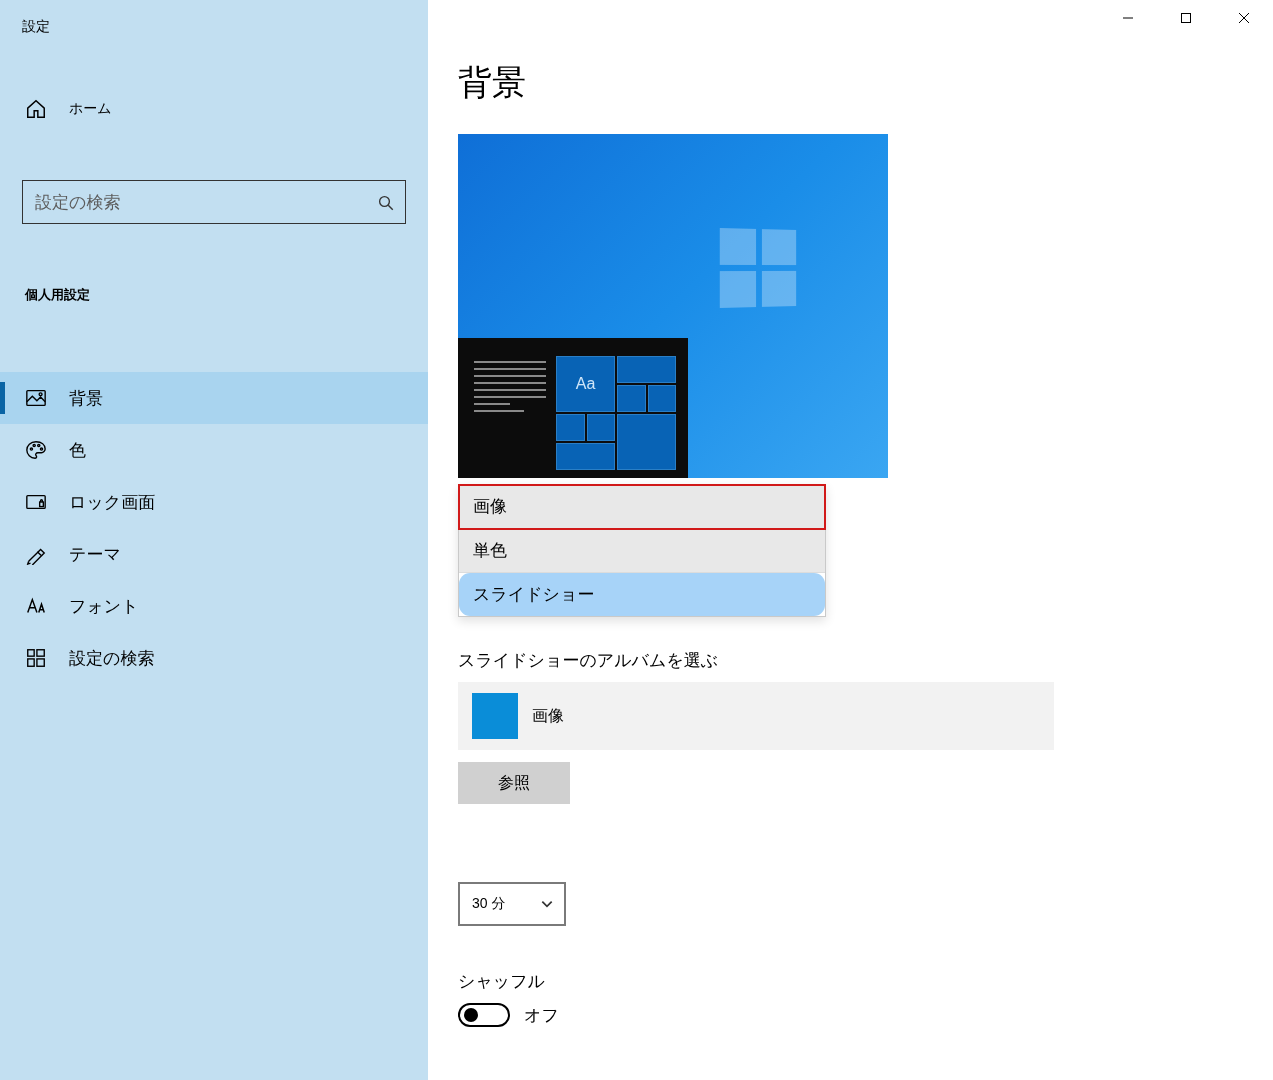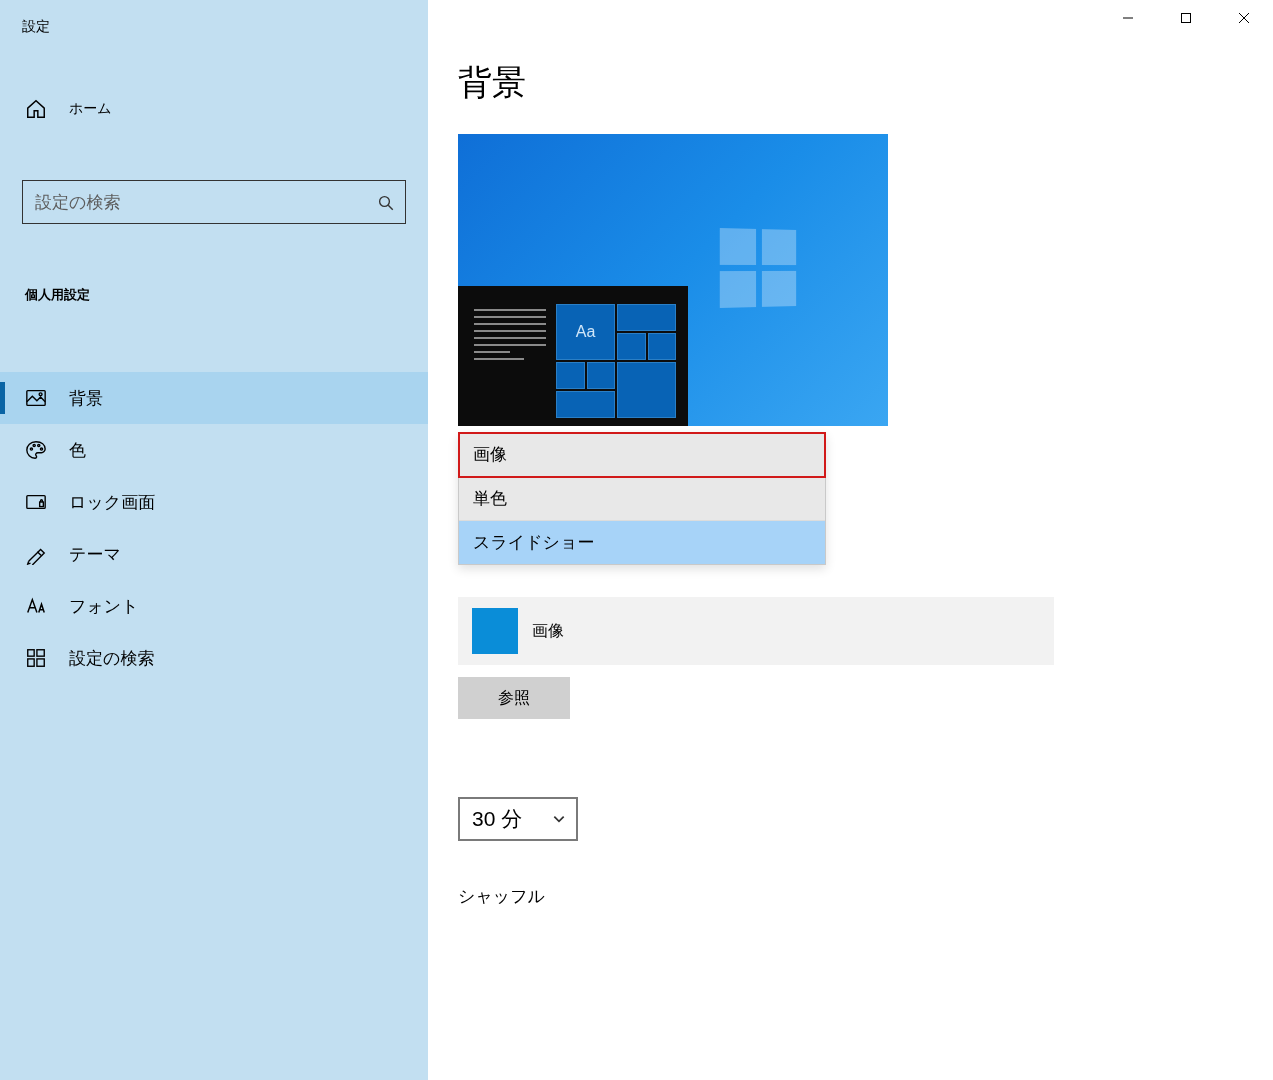--- a/index.html
+++ b/index.html
@@ -19,21 +19,21 @@
 .nav-item .icon { width: 22px; height: 22px; flex-shrink: 0; }
 .nav-item span.label { font-size: 17px; }
 .nav-item.active::before { content: ""; position: absolute; left: 0; top: 10px; bottom: 10px; width: 5px; background: #0a64a4; }
 .nav-item.active { background: #a9d4ef; }
 .main { flex: 1; height: 100%; position: relative; background: #fff; }
 .window-controls { position: absolute; top: 0; right: 0; display: flex; }
 .win-btn { width: 58px; height: 36px; display: flex; align-items: center; justify-content: center; cursor: pointer; }
 .win-btn svg { width: 12px; height: 12px; }
 .content { padding: 60px 30px 20px; }
 h1.page-title { font-size: 34px; font-weight: 400; margin-bottom: 28px; }
-.preview { width: 430px; height: 292px; background: linear-gradient(135deg, #0f6fd7 0%, #1a8de8 50%, #3aa6f2 100%); position: relative; margin-bottom: 6px; }
+.preview { width: 430px; height: 344px; background: linear-gradient(135deg, #0f6fd7 0%, #1a8de8 50%, #3aa6f2 100%); position: relative; margin-bottom: 6px; }
 .preview-taskbar { position: absolute; left: 0; bottom: 0; width: 230px; height: 140px; background: #0c0c0c; padding: 18px 12px 8px 16px; display: flex; gap: 10px; }
 .preview-lines { display: flex; flex-direction: column; gap: 5px; width: 72px; margin-top: 5px; }
 .preview-lines div { height: 2px; background: #8a8a8a; }
 .preview-lines div:nth-child(7) { width: 50%; }
 .preview-lines div:nth-child(8) { width: 70%; }
 .preview-tiles { flex: 1; display: grid; grid-template-columns: repeat(4, 1fr); grid-template-rows: repeat(4, 1fr); gap: 2px; }
 .preview-tiles .tile { background: #0863b5; border: 1px solid #2a7fc6; }
 .preview-tiles .aa { grid-column: 1 / 3; grid-row: 1 / 3; display: flex; align-items: center; justify-content: center; color: #cfe6f9; font-size: 16px; }
 .preview-tiles .t2 { grid-column: 3 / 5; grid-row: 1 / 2; }
 .preview-tiles .t3 { grid-column: 3 / 4; grid-row: 2 / 3; }
@@ -41,27 +41,27 @@
 .preview-tiles .t5 { grid-column: 1 / 2; grid-row: 3 / 4; }
 .preview-tiles .t6 { grid-column: 2 / 3; grid-row: 3 / 4; }
 .preview-tiles .t7 { grid-column: 3 / 5; grid-row: 3 / 5; }
 .preview-tiles .t8 { grid-column: 1 / 3; grid-row: 4 / 5; }
 .preview-logo { position: absolute; right: 90px; top: 95px; width: 78px; height: 78px; display: grid; grid-template-columns: 1fr 1fr; grid-template-rows: 1fr 1fr; gap: 6px; transform: perspective(300px) rotateY(12deg); opacity: 0.55; }
 .preview-logo div { background: rgba(255,255,255,0.55); }
 .dropdown { width: 368px; border: 1px solid #c9c9c9; margin-bottom: 32px; box-shadow: 0 4px 10px rgba(0,0,0,0.12); }
 .dropdown-item { padding: 10px 16px 10px 14px; font-size: 17px; background: #e8e8e8; border-bottom: 1px solid #dcdcdc; cursor: pointer; }
 .dropdown-item:last-child { border-bottom: none; }
 .dropdown-item.highlighted { outline: 2px solid #d11919; outline-offset: -1px; }
-.dropdown-item.selected { background: #a7d3f8; }
+.dropdown-item.selected { background: #a7d3f8; border-radius: 11px; }
 .section-label { font-size: 17px; margin-bottom: 10px; }
 .album-row { background: #f2f2f2; height: 68px; display: flex; align-items: center; padding: 0 14px; gap: 14px; margin-bottom: 12px; width: 596px; }
 .album-thumb { width: 46px; height: 46px; background: #0a8dd8; }
 .album-name { font-size: 16px; }
 .browse-btn { width: 112px; height: 42px; background: #d0d0d0; border: none; font-size: 16px; cursor: pointer; margin-bottom: 44px; }
-.interval-select { width: 120px; height: 44px; border: 2px solid #7a7a7a; display: flex; align-items: center; justify-content: space-between; padding: 0 10px 0 12px; font-size: 21px; cursor: pointer; margin-bottom: 44px; }
+.interval-select { width: 108px; height: 44px; border: 2px solid #7a7a7a; display: flex; align-items: center; justify-content: space-between; padding: 0 10px 0 12px; font-size: 14px; cursor: pointer; margin-bottom: 44px; }
 .interval-select svg { width: 14px; height: 14px; }
 .toggle-row { display: flex; align-items: center; gap: 14px; }
 .toggle { width: 52px; height: 24px; border: 2px solid #000; border-radius: 14px; position: relative; cursor: pointer; }
 .toggle-knob { width: 14px; height: 14px; background: #000; border-radius: 50%; position: absolute; top: 3px; left: 4px; }
 .toggle-label { font-size: 17px; }
 .spacer-section { margin-bottom: 34px; }
 </style>
 </head>
 <body>
 
@@ -193,33 +193,40 @@
       </div>
     </div>
 
     <div class="dropdown">
       <div class="dropdown-item highlighted">画像</div>
       <div class="dropdown-item">単色</div>
       <div class="dropdown-item selected">スライドショー</div>
     </div>
 
     <div class="spacer-section">
+      <div class="section-label">スライドショーのアルバムを選ぶ</div>
       <div class="album-row">
         <div class="album-thumb"></div>
         <div class="album-name">画像</div>
       </div>
       <button class="browse-btn">参照</button>
     </div>
 
     <div class="spacer-section">
       <div class="interval-select">
         <span>30 分</span>
         <svg viewBox="0 0 12 12" fill="none" stroke="#333" stroke-width="1.5">
             <path d="M2 4 L6 8 L10 4"></path>
           </svg>
       </div>
     </div>
 
     <div>
       <div class="section-label">シャッフル</div>
+      <div class="toggle-row">
+        <div class="toggle">
+            <div class="toggle-knob"></div>
+          </div>
+        <div class="toggle-label">オフ</div>
+      </div>
     </div>
   </div>
 </div>
 
 </body></html>

